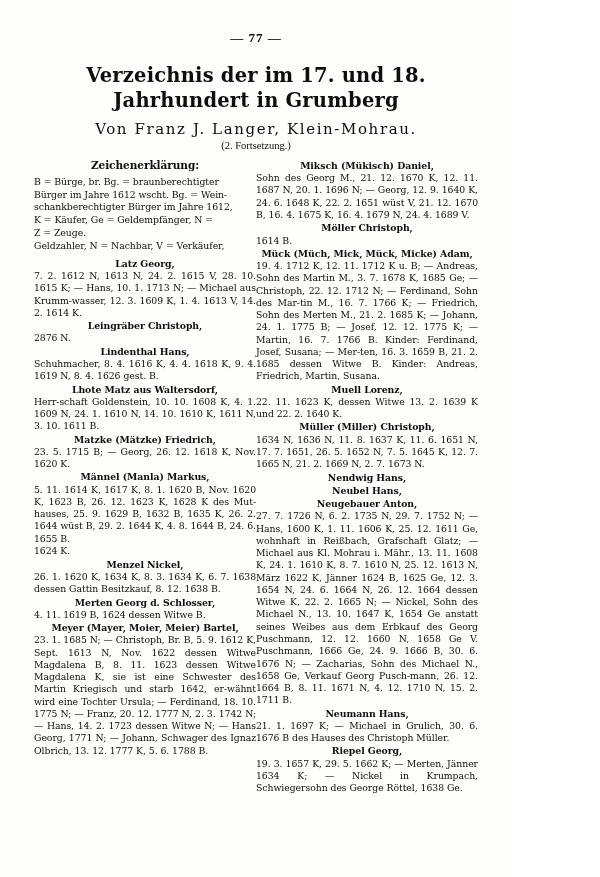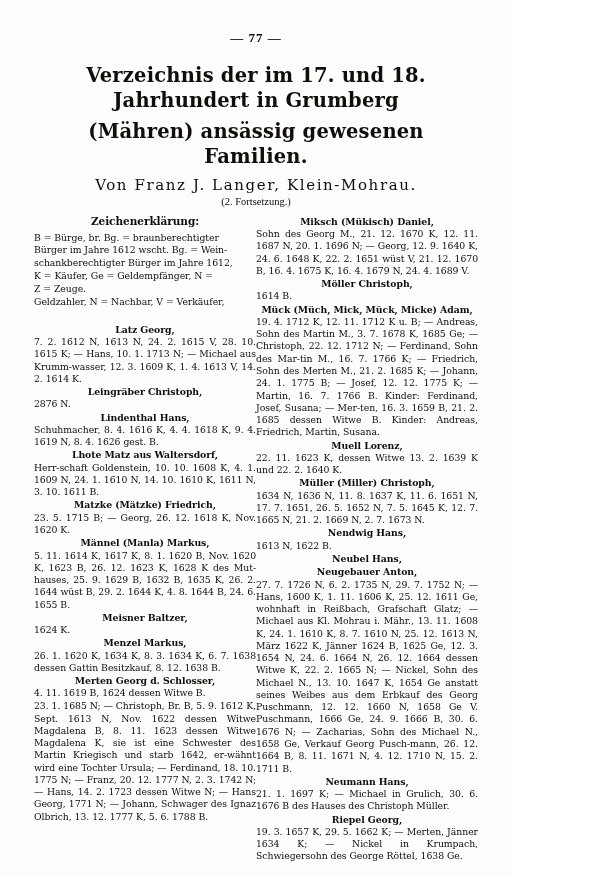--- a/index.html
+++ b/index.html
@@ -85,32 +85,31 @@
     margin: 0;
     text-indent: 0;
     padding-left: 0;
   }
   .centered-name {
     text-align: center;
     font-weight: bold;
     margin: 1px 0 0 0;
   }
   .legend {
-    margin-bottom: 16px;
+    margin-bottom: 6px;
   }
 </style>
 </head>
 <body>
 
 <div class="page">
 
   <div class="page-number">— 77 —</div>
 
   <div class="title">Verzeichnis der im 17. und 18. Jahrhundert in Grumberg</div>
-  <div class="title">(Mähren) ansässig gewesenen Familien.</div>
 
   <div class="byline">Von Franz J. Langer, Klein-Mohrau.</div>
   <div class="contnote">(2. Fortsetzung.)</div>
 
   <div class="columns">
 
     <div class="col">
       <div class="col-head">Zeichenerklärung:</div>
       <div class="legend">
         <div class="para noind">B = Bürge, br. Bg. = braunberechtigter</div>
@@ -146,35 +145,35 @@
         <div class="centered-name">Matzke (Mätzke) Friedrich,</div>
         <div class="para noind"> 23. 5. 1715 B; — Georg, 26. 12. 1618 K, Nov. 1620 K.</div>
       </div>
 
       <div class="entry">
         <div class="centered-name">Männel (Manla) Markus,</div>
         <div class="para noind"> 5. 11. 1614 K, 1617 K, 8. 1. 1620 B, Nov. 1620 K, 1623 B, 26. 12. 1623 K, 1628 K des Mut-hauses, 25. 9. 1629 B, 1632 B, 1635 K, 26. 2. 1644 wüst B, 29. 2. 1644 K, 4. 8. 1644 B, 24. 6. 1655 B.</div>
       </div>
 
       <div class="entry">
-        <div class="centered-name">Meisner Baltzer,</div>
         <div class="para noind"> 1624 K.</div>
       </div>
 
       <div class="entry">
-        <div class="centered-name">Menzel Markus,</div>
+        <div class="centered-name">Menzel Nickel,</div>
         <div class="para noind"> 26. 1. 1620 K, 1634 K, 8. 3. 1634 K, 6. 7. 1638 dessen Gattin Besitzkauf, 8. 12. 1638 B.</div>
       </div>
 
       <div class="entry">
         <div class="centered-name">Merten Georg d. Schlosser,</div>
         <div class="para noind"> 4. 11. 1619 B, 1624 dessen Witwe B.</div>
       </div>
 
       <div class="entry">
+        <div class="centered-name">Meyer (Mayer, Moier, Meier) Bartel,</div>
         <div class="para noind"> 23. 1. 1685 N; — Christoph, Br. B, 5. 9. 1612 K, Sept. 1613 N, Nov. 1622 dessen Witwe Magdalena B, 8. 11. 1623 dessen Witwe Magdalena K, sie ist eine Schwester des Martin Kriegisch und starb 1642, er-wähnt wird eine Tochter Ursula; — Ferdinand, 18. 10. 1775 N; — Franz, 20. 12. 1777 N, 2. 3. 1742 N; — Hans, 14. 2. 1723 dessen Witwe N; — Hans Georg, 1771 N; — Johann, Schwager des Ignaz Olbrich, 13. 12. 1777 K, 5. 6. 1788 B.</div>
       </div>
     </div>
 
     <div class="col">
 
       <div class="entry">
         <div class="centered-name">Miksch (Mükisch) Daniel,</div>
         <div class="para noind"> Sohn des Georg M., 21. 12. 1670 K, 12. 11. 1687 N, 20. 1. 1696 N; — Georg, 12. 9. 1640 K, 24. 6. 1648 K, 22. 2. 1651 wüst V, 21. 12. 1670 B, 16. 4. 1675 K, 16. 4. 1679 N, 24. 4. 1689 V.</div>
       </div>
@@ -194,21 +193,20 @@
         <div class="para noind"> 22. 11. 1623 K, dessen Witwe 13. 2. 1639 K und 22. 2. 1640 K.</div>
       </div>
 
       <div class="entry">
         <div class="centered-name">Müller (Miller) Christoph,</div>
         <div class="para noind"> 1634 N, 1636 N, 11. 8. 1637 K, 11. 6. 1651 N, 17. 7. 1651, 26. 5. 1652 N, 7. 5. 1645 K, 12. 7. 1665 N, 21. 2. 1669 N, 2. 7. 1673 N.</div>
       </div>
 
       <div class="entry">
         <div class="centered-name">Nendwig Hans,</div>
-        <div class="para noind"> 1613 N, 1622 B.</div>
       </div>
 
       <div class="entry">
         <div class="centered-name">Neubel Hans,</div>
       </div>
 
       <div class="entry">
         <div class="centered-name">Neugebauer Anton,</div>
         <div class="para noind"> 27. 7. 1726 N, 6. 2. 1735 N, 29. 7. 1752 N; — Hans, 1600 K, 1. 11. 1606 K, 25. 12. 1611 Ge, wohnhaft in Reißbach, Grafschaft Glatz; — Michael aus Kl. Mohrau i. Mähr., 13. 11. 1608 K, 24. 1. 1610 K, 8. 7. 1610 N, 25. 12. 1613 N, März 1622 K, Jänner 1624 B, 1625 Ge, 12. 3. 1654 N, 24. 6. 1664 N, 26. 12. 1664 dessen Witwe K, 22. 2. 1665 N; — Nickel, Sohn des Michael N., 13. 10. 1647 K, 1654 Ge anstatt seines Weibes aus dem Erbkauf des Georg Puschmann, 12. 12. 1660 N, 1658 Ge V. Puschmann, 1666 Ge, 24. 9. 1666 B, 30. 6. 1676 N; — Zacharias, Sohn des Michael N., 1658 Ge, Verkauf Georg Pusch-mann, 26. 12. 1664 B, 8. 11. 1671 N, 4. 12. 1710 N, 15. 2. 1711 B.</div>
       </div>

